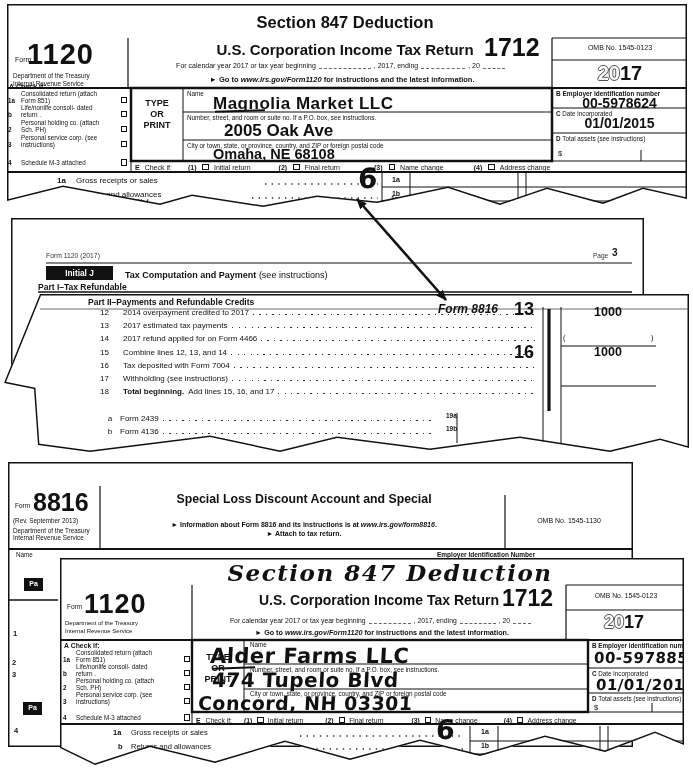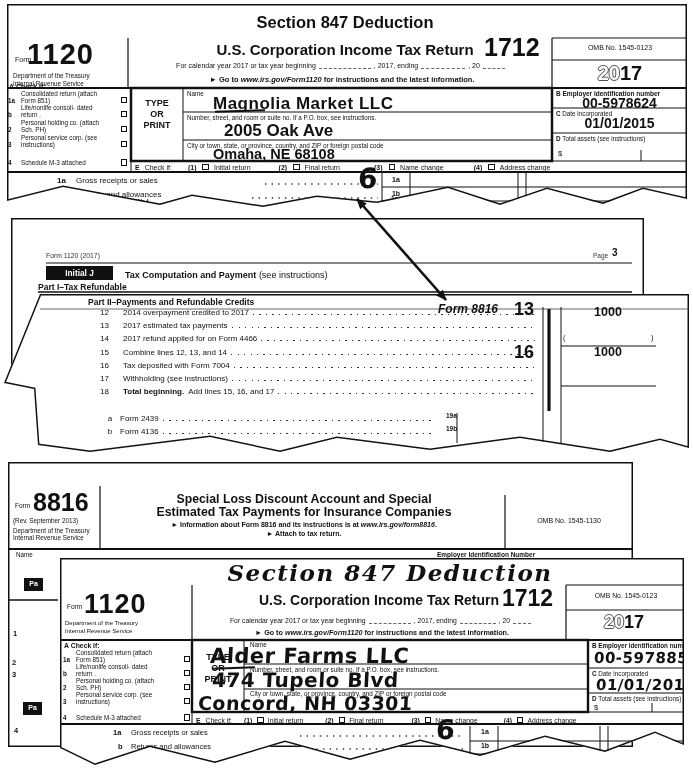--- a/index.html
+++ b/index.html
@@ -246,21 +246,20 @@
       <path d="M8,600 H58" stroke="#111" stroke-width="1.6"></path>
       <rect x="24" y="578" width="19" height="13" fill="#111"></rect>
       <rect x="23" y="702" width="19" height="13" fill="#111"></rect>
     </svg>
     <div class="abs t65" style="left:15px;top:502px">Form</div>
     <div class="abs b" style="left:33px;top:488px;font-size:25px">8816</div>
     <div class="abs t6" style="left:13px;top:517px">(Rev. September 2013)</div>
     <div class="abs t6" style="left:13px;top:527px">Department of the Treasury</div>
     <div class="abs t6" style="left:13px;top:534px">Internal Revenue Service</div>
     <div class="abs b ctr" style="left:105px;top:492px;width:398px;font-size:12.3px">Special Loss Discount Account and Special</div>
-    <div class="abs b ctr" style="left:105px;top:505px;width:398px;font-size:12.3px">Estimated Tax Payments for Insurance Companies</div>
     <div class="abs b ctr t7" style="left:105px;top:521px;width:398px"><span>► Information about Form 8816 and its instructions is at </span><span class="i">www.irs.gov/form8816</span><span>.</span></div>
     <div class="abs b ctr t7" style="left:105px;top:530px;width:398px">► Attach to tax return.</div>
     <div class="abs ctr t7" style="left:508px;top:517px;width:122px">OMB No. 1545-1130</div>
     <div class="abs t6" style="left:16px;top:551px">Name</div>
     <div class="abs b t65" style="left:437px;top:551px">Employer Identification Number</div>
     <div class="whitebox t7" style="left:24px;top:580px;width:19px">Pa</div>
     <div class="whitebox t7" style="left:23px;top:704px;width:19px">Pa</div>
     <div class="abs b t75" style="left:13px;top:629px">1</div>
     <div class="abs b t75" style="left:12px;top:658px">2</div>
     <div class="abs b t75" style="left:12px;top:670px">3</div>

